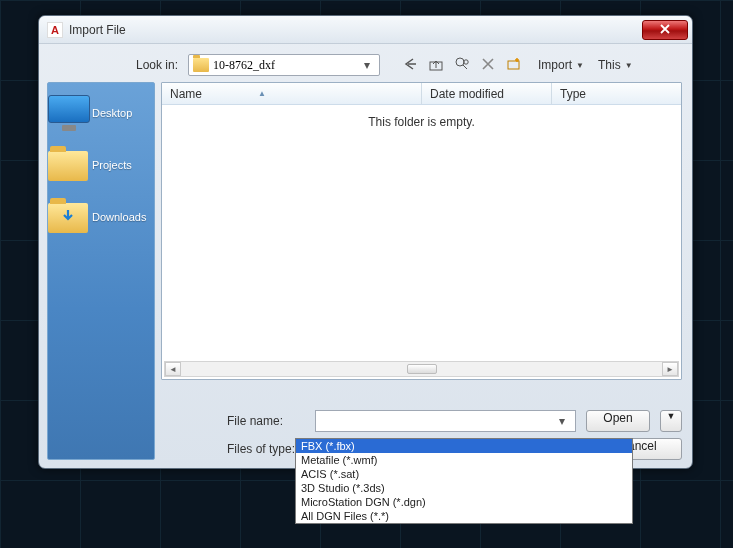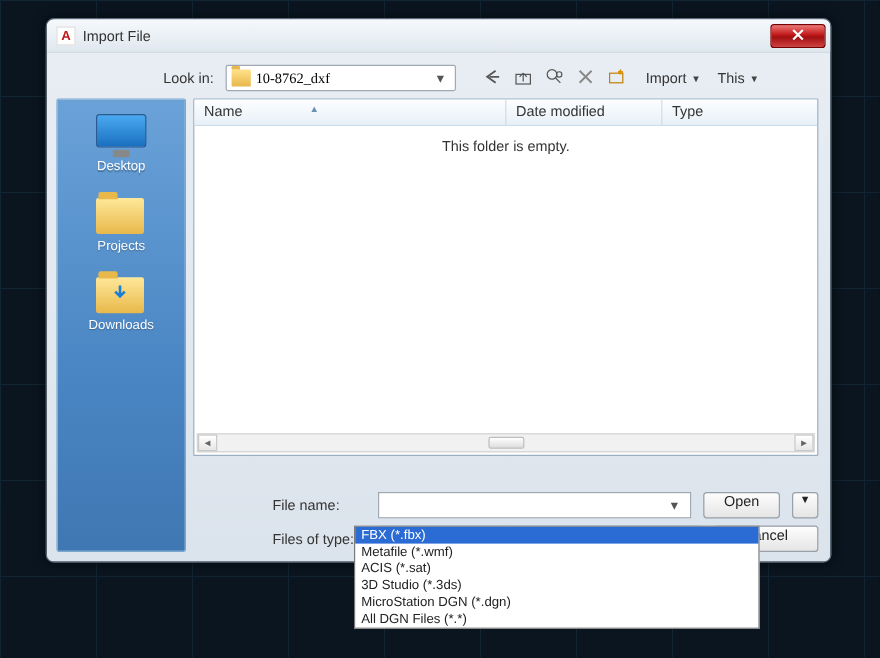--- a/index.html
+++ b/index.html
@@ -117,21 +117,21 @@
   .sidebar {
     width: 108px;
     background: linear-gradient(#6aa2d8, #4a86c4 60%, #3f77b2);
     border: 1px solid #7aa7d0;
     border-radius: 2px;
     padding: 8px 0;
     display:flex; flex-direction:column; align-items:center; gap:8px;
     color:#fff;
     font-size:11px;
   }
-  .sb-item { display:flex; flex-direction:column; align-items:center; gap:2px; width:100%; padding:4px 0; }
+  .sb-item { display:flex; flex-direction:row; align-items:center; gap:2px; width:100%; padding:4px 0; }
   .sb-item span { text-shadow: 0 1px 1px rgba(0,0,0,0.3); }
   .sb-icon { width: 42px; height:36px; position:relative; }
   .monitor {
     width: 42px; height:28px; border-radius:3px;
     background: linear-gradient(#4aaaf0,#1a6fc0);
     border:1px solid #2a5a90;
   }
   .monitor::after {
     content:""; position:absolute; bottom:0; left:14px; width:14px; height:6px;
     background:#888; border-radius:1px;
@@ -160,21 +160,21 @@
     overflow:hidden;
   }
   .cols {
     display:flex; height:22px; background: linear-gradient(#fdfefe,#e7f0f8);
     border-bottom:1px solid #cddcea;
     font-size:12px; color:#333;
   }
   .col {
     padding: 3px 8px;
     border-right:1px solid #d0dce6;
-    display:flex; gap:6px;
+    display:flex; align-items:center; gap:6px;
   }
   .col.name { width: 260px; }
   .col.date { width: 130px; }
   .col.type { flex:1; border-right:none; }
   .sort-tri { font-size:8px; color:#6a90b4; margin-left: 50px;}
   .empty-msg {
     text-align:center; padding: 10px 0; color:#333;
   }
   .hscroll {
     position:absolute; left:2px; right:2px; bottom:2px; height:16px;

